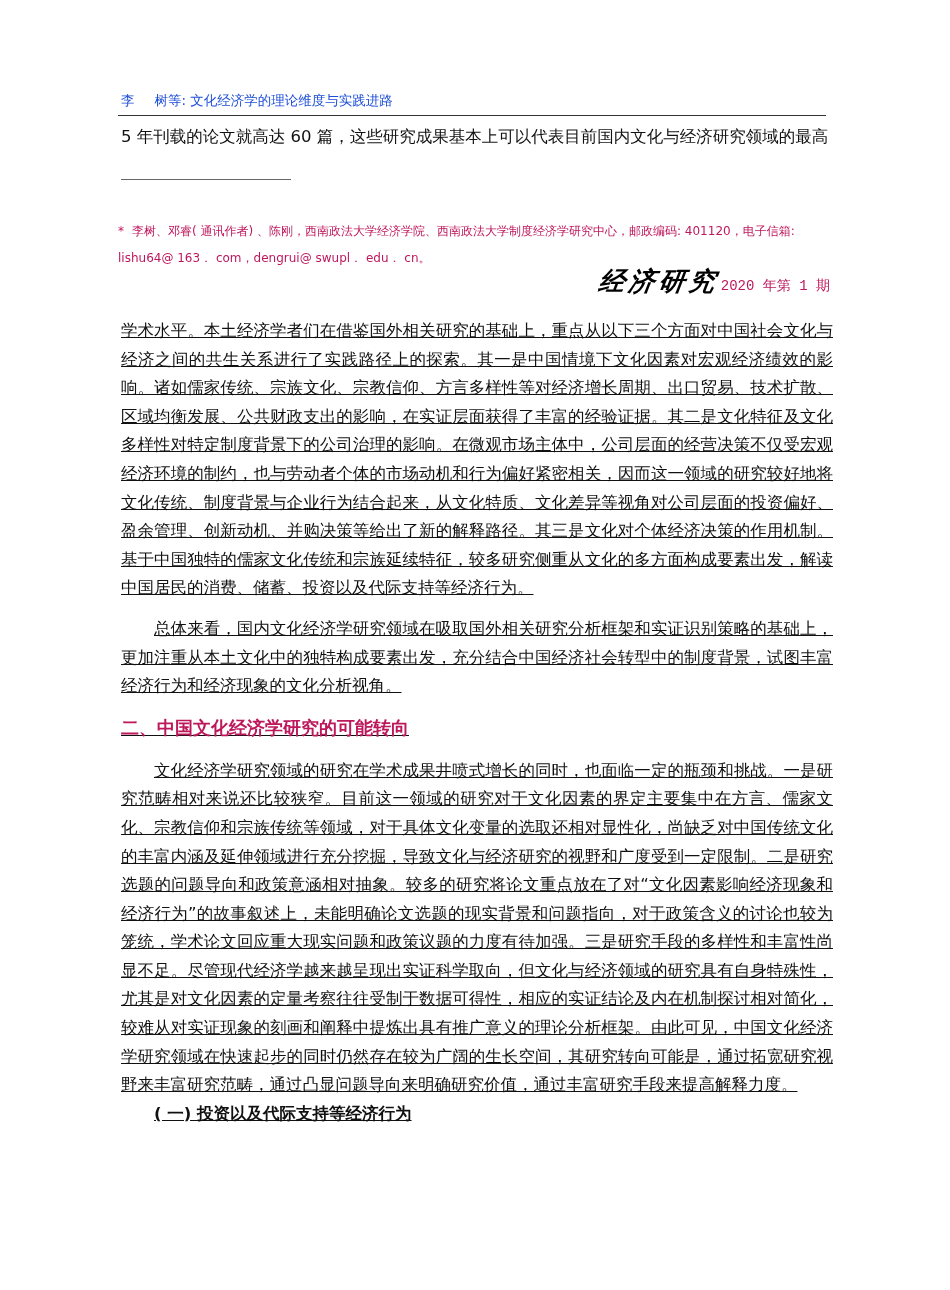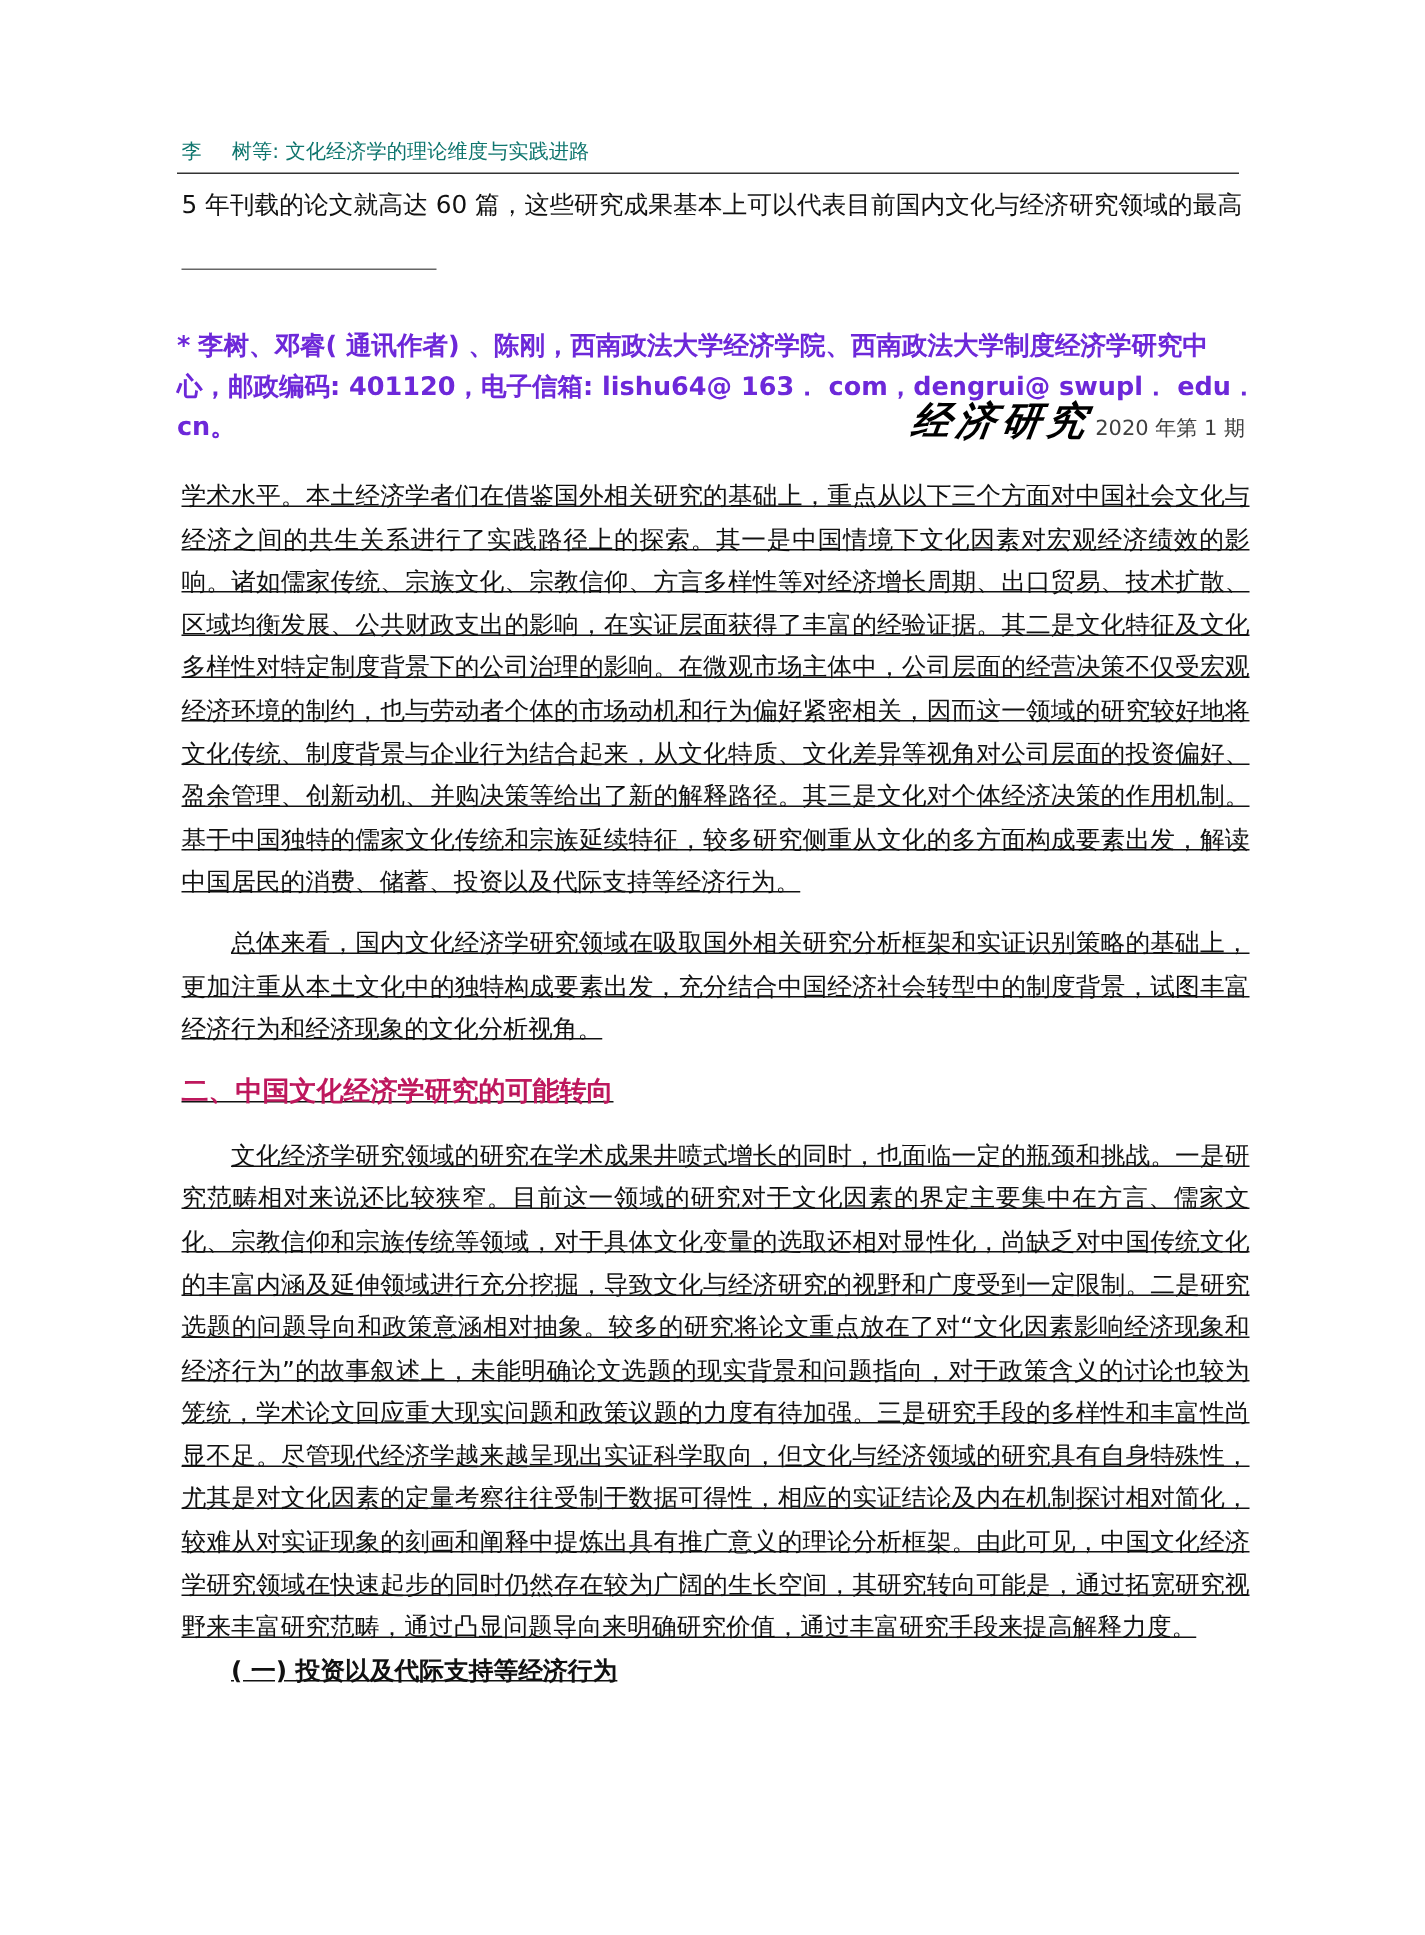--- a/index.html
+++ b/index.html
@@ -19,21 +19,21 @@
       position: absolute;
       left: 0; top: 0;
       width: 950px; height: 1290px;
     }
     .running-header {
       position: absolute;
       left: 121px;
       top: 92px;
       font-size: 13.5px;
       letter-spacing: 0px;
-      color: #0f766e;
+      color: #1d4ed8;
       white-space: nowrap;
     }
     .running-header .gap { display: inline-block; width: 20px; }
     .header-rule {
       position: absolute;
       left: 118px;
       top: 115px;
       width: 708px;
       height: 0;
       border-top: 1px solid #333333;
@@ -53,24 +53,23 @@
       top: 179px;
       width: 170px;
       height: 0;
       border-top: 1px solid #666666;
     }
     .footnote {
       position: absolute;
       left: 118px;
       top: 218px;
       width: 720px;
-      font-size: 17px;
+      font-size: 12px;
       line-height: 27px;
-      color: #6d28d9;
-      font-weight: bold;
+      color: #be185d;
     }
     .footnote .star { display: inline-block; width: 14px; }
     .journal-mark {
       position: absolute;
       right: 120px;
       top: 266px;
       display: flex;
       align-items: flex-end;
       white-space: nowrap;
     }
@@ -81,21 +80,22 @@
       font-style: italic;
       letter-spacing: 4px;
       color: #000000;
       transform: skewX(-8deg);
       line-height: 30px;
     }
     .journal-issue {
       font-size: 14px;
       margin-left: 2px;
       line-height: 20px;
-      color: #404040;
+      color: #be185d;
+      font-family: Liberation Mono, monospace;
     }
     .body-text {
       position: absolute;
       left: 121px;
       top: 317px;
       width: 712px;
       font-size: 16.5px;
       line-height: 28.6px;
       color: #111111;
       text-align: justify;

